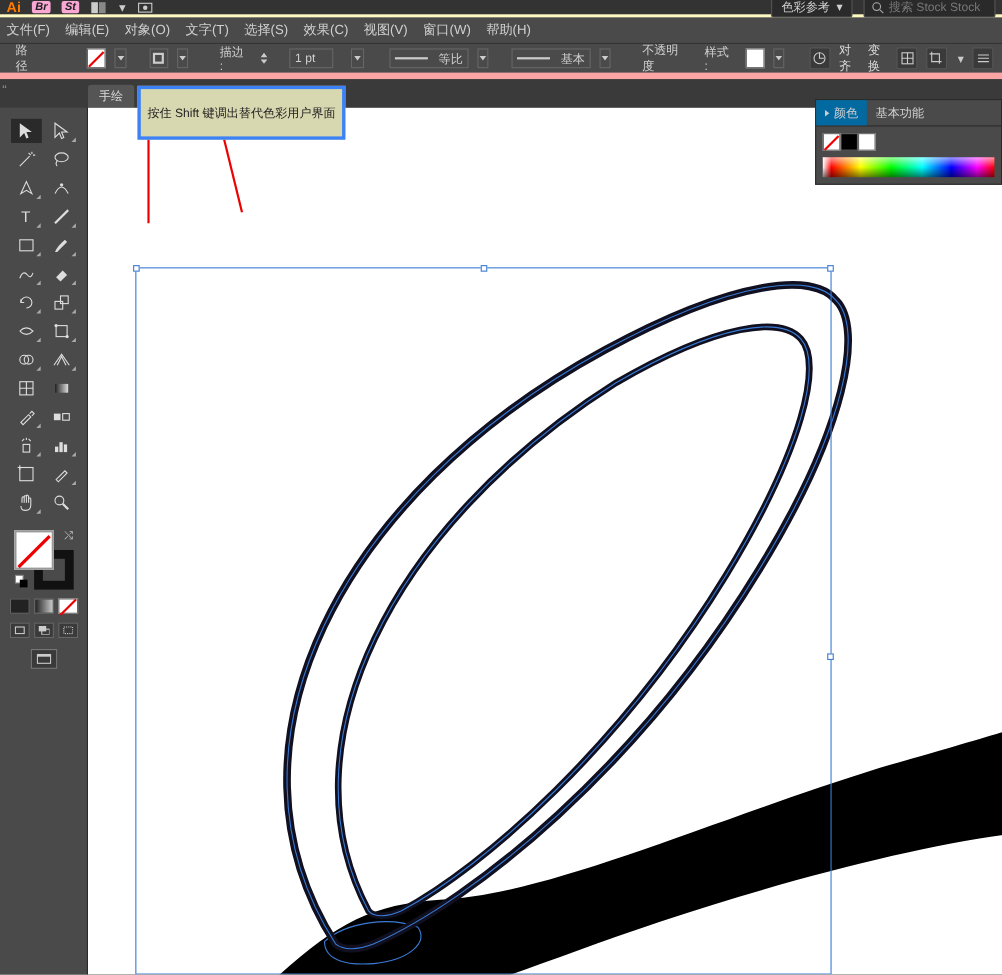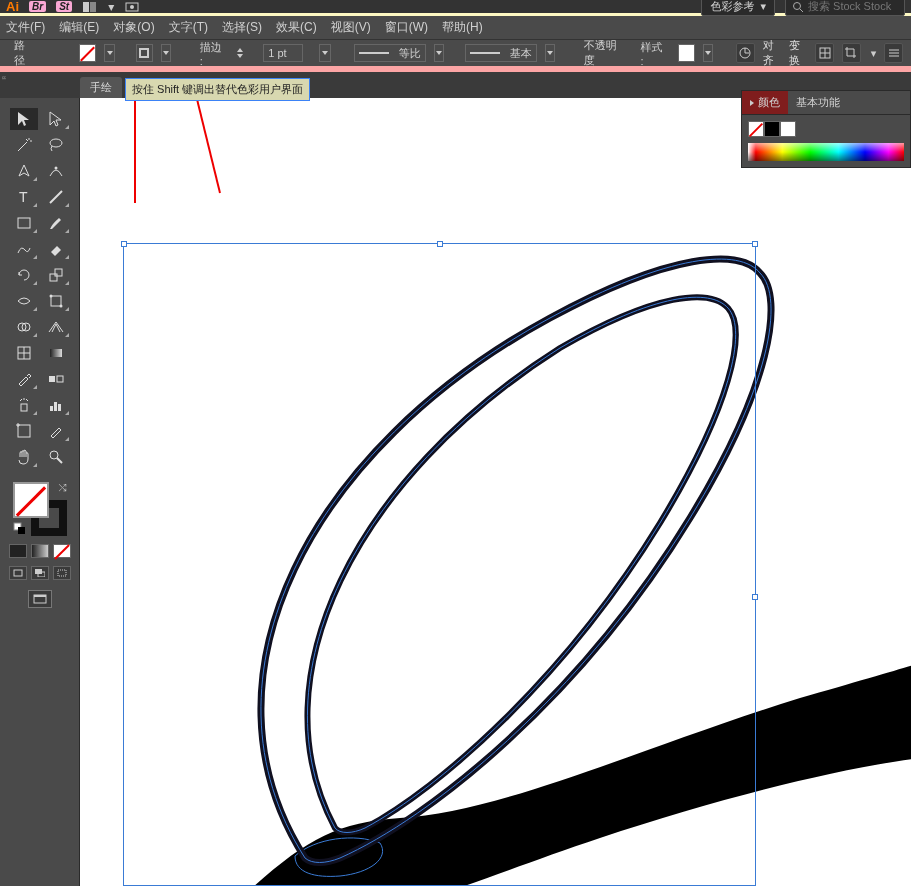--- a/index.html
+++ b/index.html
@@ -32,21 +32,21 @@
   .numbox { width:40px; height:18px; background:#4a4a4a; border:1px solid #666; display:flex; align-items:center; padding:0 4px; font-size:11px; }
   .profile-box { height:18px; background:#4a4a4a; border:1px solid #666; display:flex; align-items:center; padding:0 4px; gap:6px; }
   .profile-box .line { flex:1; height:2px; background:#ccc; margin-right:4px;}
   .sq-sw { width:20px; height:18px; background:#fff; border:1px solid #666; }
   .icon-btn { width:22px; height:20px; border:1px solid #555; background:#3a3a3a; display:flex; align-items:center; justify-content:center; border-radius:2px;}
   .txtlink { font-size:11px; color:#ddd; }
   
   .tabbar { height:26px; background:#3a3a3a; display:flex; align-items:flex-end; position:relative; font-size:11px; }
   .tabbar .quote { position:absolute; left:2px; top:2px; color:#888; font-size:12px;}
   .tabbar .tab { margin-left:80px; background:#555; padding:3px 10px; border-top-left-radius:3px; border-top-right-radius:3px; color:#ddd; }
-  .tooltip-box { position:absolute; left:125px; top:78px; background:#d8d8b0; border:1px solid #3b82f6; color:#222; font-size:11px; padding:3px 6px; z-index:40;text-align:right;}
+  .tooltip-box { position:absolute; left:125px; top:78px; background:#d8d8b0; border:3px solid #3b82f6; color:#222; font-size:11px; padding:14px 6px; z-index:40;text-align:right;}
   
   .workarea { position:absolute; left:0; top:98px; right:0; bottom:0; display:flex; }
   .toolbox { width:80px; background:#4a4a4a; border-right:1px solid #2a2a2a; display:flex; flex-direction:column; align-items:center; padding-top:10px;}
   .toolgrid { display:grid; grid-template-columns:28px 28px; gap:4px; }
   .tool { width:28px; height:22px; display:flex; align-items:center; justify-content:center; color:#ddd; position:relative;}
   .tool.sel { background:#2a2a2a; }
   .tool svg { width:18px; height:18px; }
   .tool .corner { position:absolute; right:1px; bottom:1px; width:0;height:0;border-left:4px solid transparent;border-bottom:4px solid #aaa;}
   .fillstroke { margin-top:14px; position:relative; width:54px; height:54px;}
   .fillstroke .fillbox { position:absolute; left:0; top:0; width:36px; height:36px; background:#fff; border:2px solid #999;}
@@ -67,21 +67,21 @@
   .canvas { flex:1; background:#fff; position:relative; overflow:hidden;}
   .canvas svg.art { position:absolute; top:0; left:0; }
   .selbox { position:absolute; border:1px solid #3a7bd5; }
   .handle { position:absolute; width:6px; height:6px; background:#fff; border:1px solid #3a7bd5;}
   
   .ann-arrow { position:absolute; stroke:#e00; fill:#e00; z-index:30;}
   
   .rightpanel { position:absolute; right:0; top:90px; width:170px; background:#4a4a4a; border:1px solid #2a2a2a; }
   .rightpanel .tabs { display:flex; border-bottom:1px solid #2a2a2a;}
   .rightpanel .ptab { padding:4px 8px; font-size:11px; }
-  .rightpanel .ptab.active { background:#7f1d1d;}
+  .rightpanel .ptab.active { background:#0369a1;}
   .rightpanel .ptab .tri{display:inline-block;width:0;height:0;border-top:3px solid transparent;border-bottom:3px solid transparent;border-left:4px solid #ccc;margin-right:4px;vertical-align:middle;}
   .rightpanel .body { padding:6px;}
   .rightpanel .swpair { display:flex; gap:0;}
   .rightpanel .swpair .a{width:16px;height:16px;background:#fff;position:relative;border:1px solid #666;}
   .rightpanel .swpair .a::after{content:"";position:absolute;left:-2px;right:-2px;top:50%;height:2px;background:#e00;transform:rotate(-45deg);}
   .rightpanel .swpair .b{width:16px;height:16px;background:#000;border:1px solid #666;}
   .rightpanel .swpair .c{width:16px;height:16px;background:#fff;border:1px solid #666;}
   .spectrum { margin-top:6px; height:18px; background:linear-gradient(to right, #fff 0%, #ff0000 5%, #ffff00 22%, #00ff00 40%, #00ffff 58%, #0000ff 75%, #ff00ff 90%, #ff0000 100%); position:relative;}
   .spectrum::before { content:""; position:absolute; inset:0; background:linear-gradient(to bottom, rgba(255,255,255,0.6), rgba(0,0,0,0) 50%, rgba(0,0,0,0.5));}
 </style>

